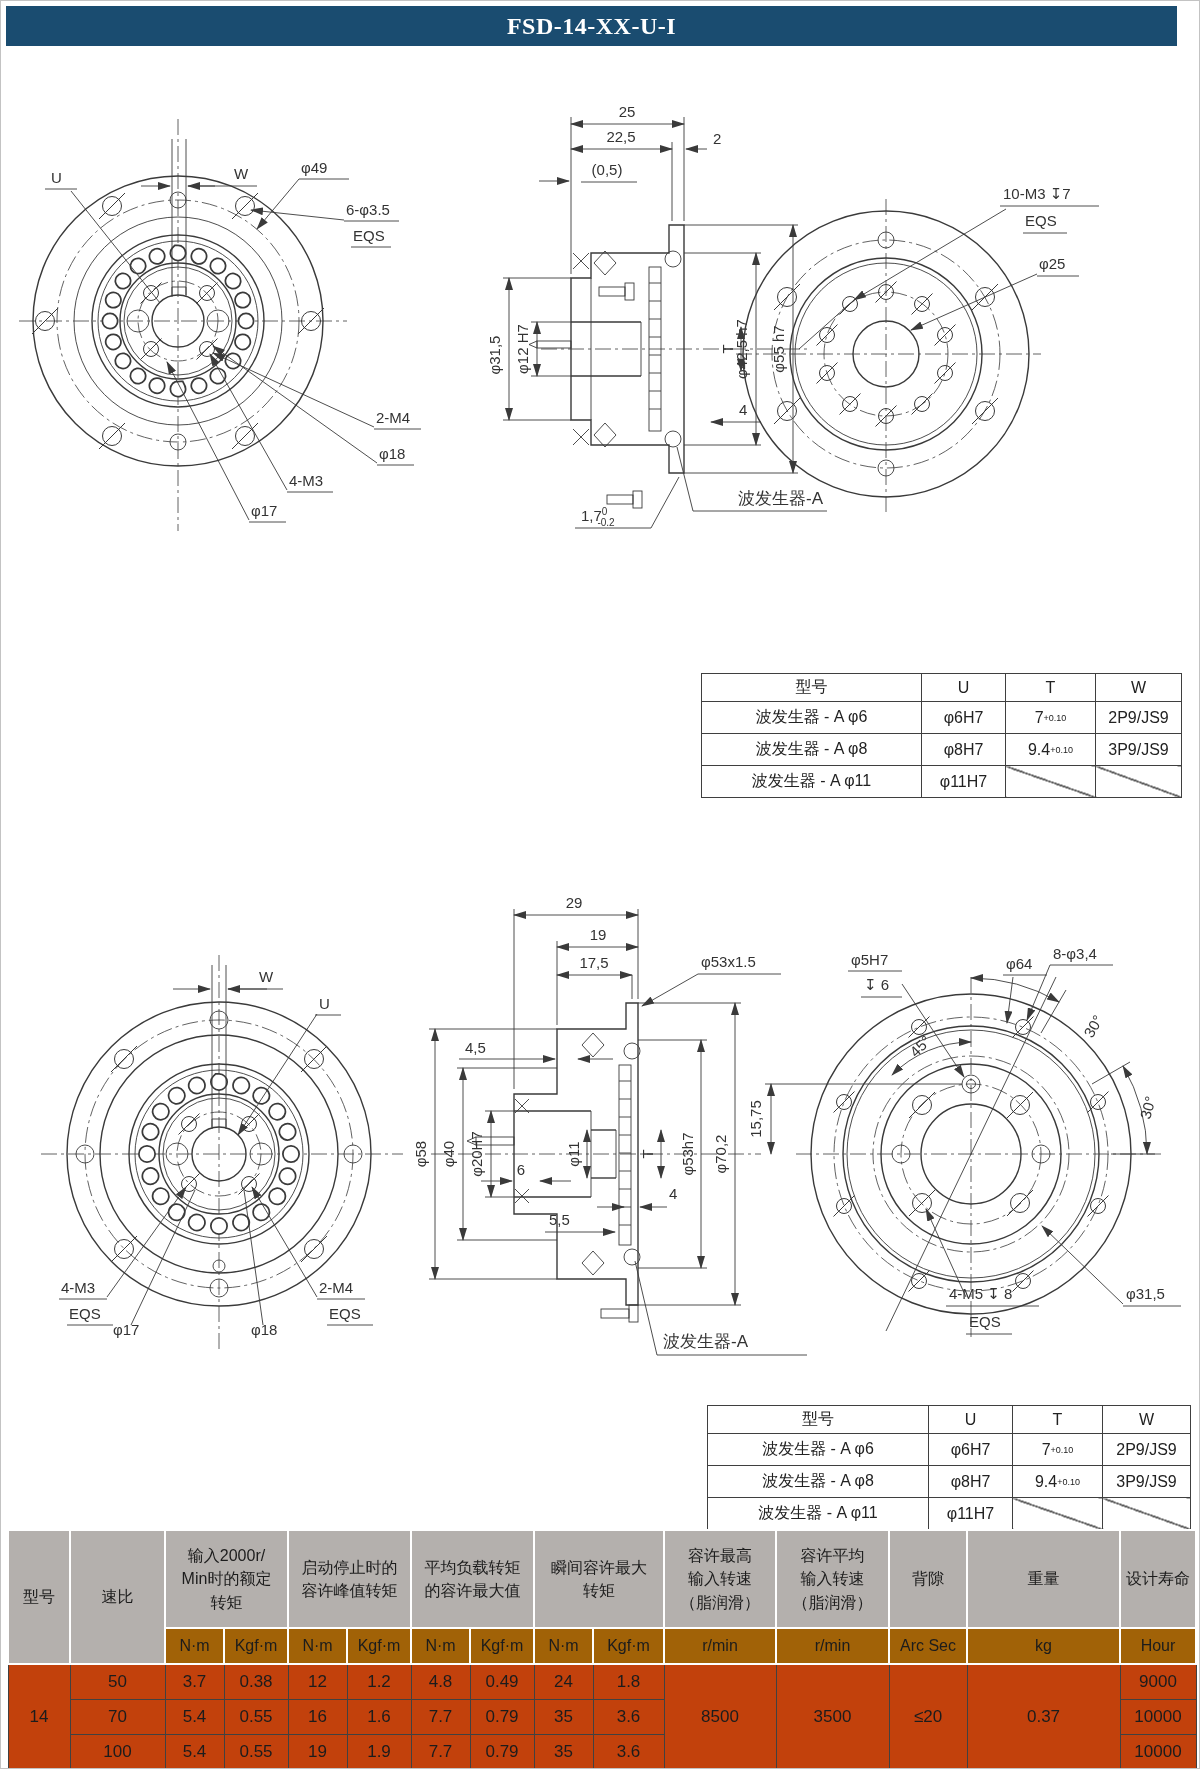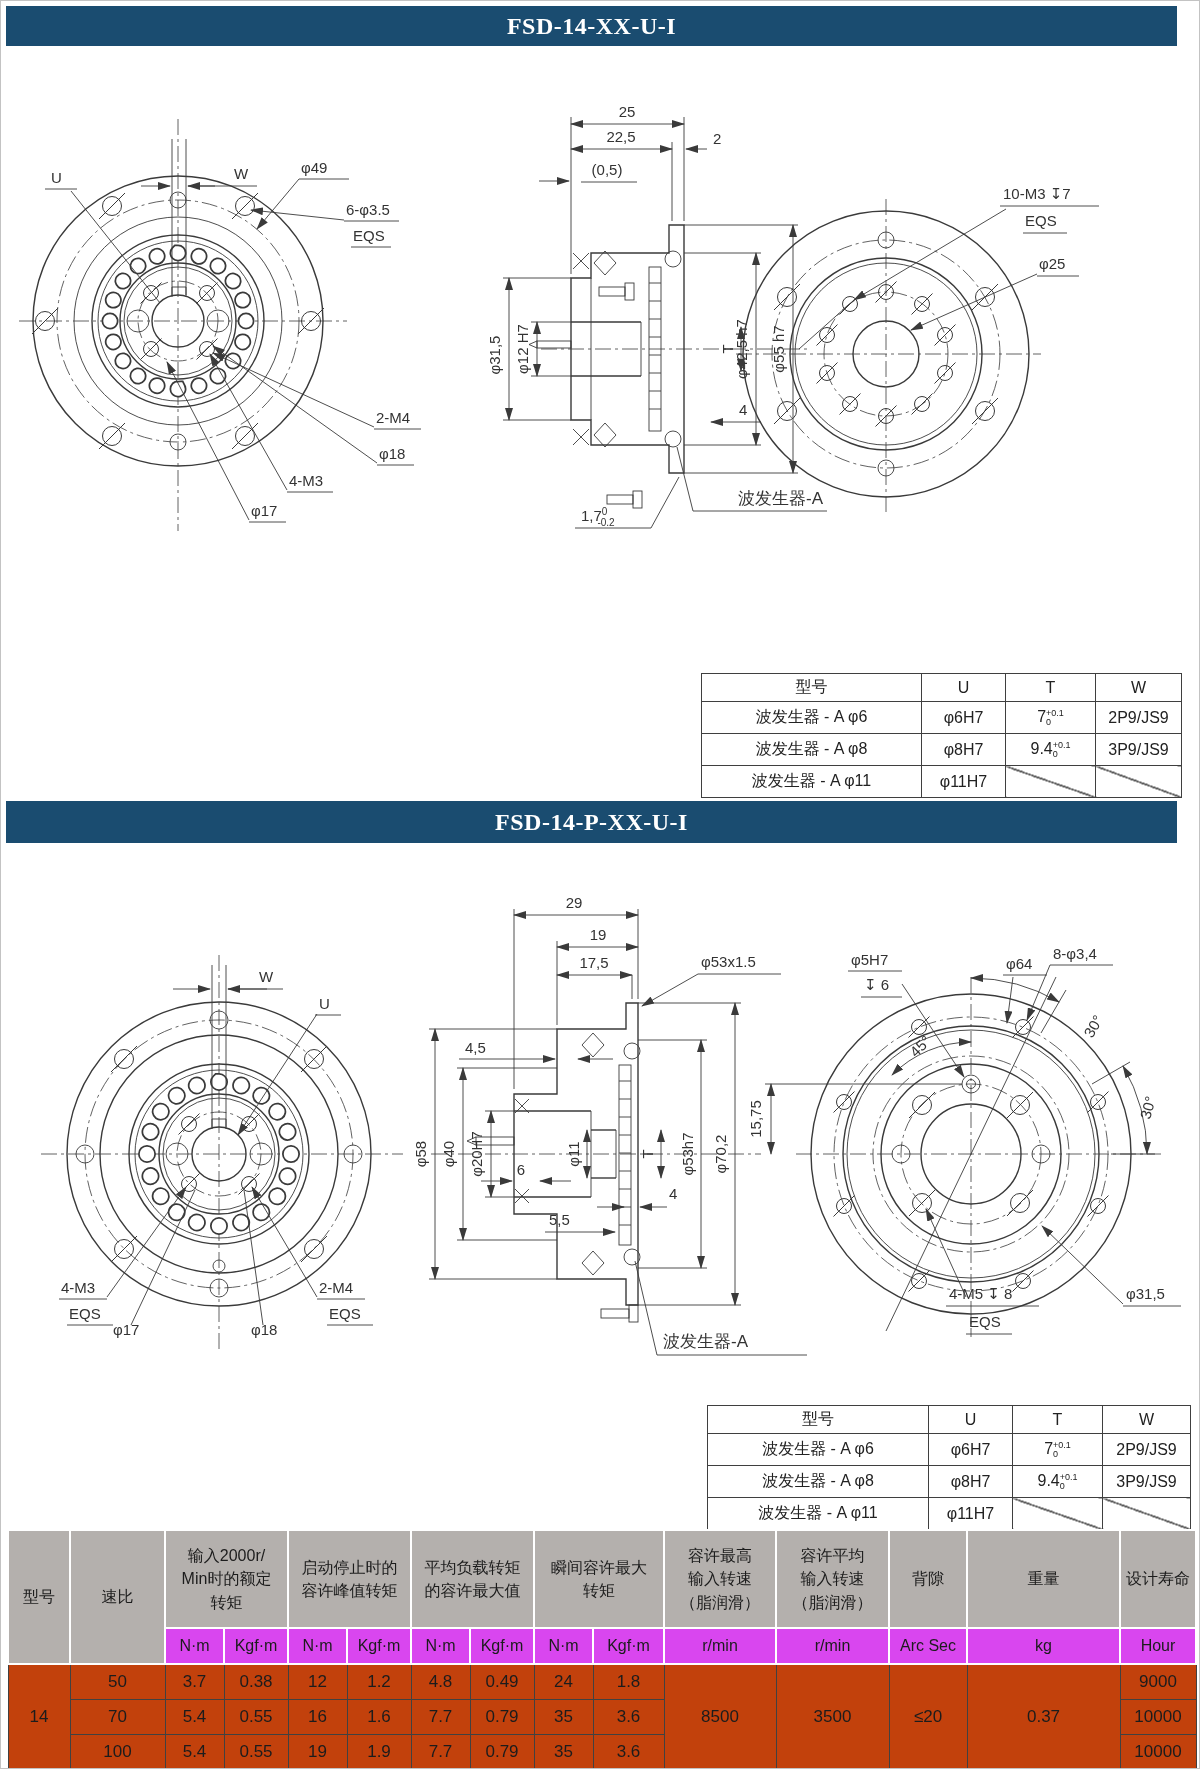--- a/index.html
+++ b/index.html
@@ -20,28 +20,28 @@
   .cl{fill:none;stroke:#3a3a3a;stroke-width:0.8;stroke-dasharray:16 4 3 4}
   .dim{fill:none;stroke:#3a3a3a;stroke-width:0.9}
   .lb{font:15px "Liberation Sans",sans-serif;fill:#333}
   .lbc{font:17px "Liberation Sans",sans-serif;fill:#333}
   
   table.hw{position:absolute;border-collapse:collapse;table-layout:fixed;background:#fff;
            font-size:16px;color:#222;text-align:center}
   .hw th,.hw td{border:1px solid #3f3f3f;font-weight:400;padding:0;height:31px}
   .hw tr:first-child th{height:27px}
   .slash{background:linear-gradient(to top right,transparent 48.5%,#5a5a5a 48.5%,#5a5a5a 51.5%,transparent 51.5%)}
-  .ts{display:inline-flex;flex-direction:column;font-size:9px;line-height:9px;vertical-align:middle;margin-left:0;text-align:left}
+  .ts{display:inline-flex;flex-direction:row;font-size:9px;line-height:9px;vertical-align:middle;margin-left:0;text-align:center}
   
   table.spec{position:absolute;left:6px;top:1528px;width:1188px;border-collapse:collapse;
              table-layout:fixed;text-align:center;color:#1c1c1c;border:1px solid #8a8a8a}
   .spec td{padding:0}
   .spec .gh{background:#b4b0ad;border:2px solid #fff;font-weight:400;font-size:16px;
             white-space:pre-line;line-height:1.45;vertical-align:middle}
-  .spec .gu{background:#d946ef;border:2px solid #fff;font-size:16px;height:34px}
+  .spec .gu{background:#a16207;border:2px solid #fff;font-size:16px;height:34px}
   .spec .bd{border:1px solid #414141;font-size:17px;background:#c2410c;height:34px}
   .spec tr.h1 td{height:96px}
 </style>
 </head>
 <body>
 
 <div class="page">
 
   <div class="bar" id="bar1">
     <span>FSD-14-XX-U-I</span>
@@ -259,23 +259,20 @@
     </tr>
     <tr>
       <td>波发生器 - A φ11</td>
       <td>φ11H7</td>
       <td class="slash"></td>
       <td class="slash"></td>
     </tr>
   </tbody>
     </table>
 
-  <div class="bar" id="bar2">
-    <span>FSD-14-P-XX-U-I</span>
-  </div>
 
   <svg id="svgB" class="draw" viewBox="0 0 1200 556">
 
     <g>
       <line class="cl" x1="40" y1="307" x2="402" y2="307"></line>
       <line class="cl" x1="218" y1="108" x2="218" y2="502"></line>
       <circle class="ln" cx="218" cy="307" r="152"></circle>
       <circle class="cl" cx="218" cy="307" r="134"></circle>
       <circle class="ln" cx="218" cy="307" r="119"></circle>
       <circle class="ln" cx="218" cy="307" r="90"></circle>

